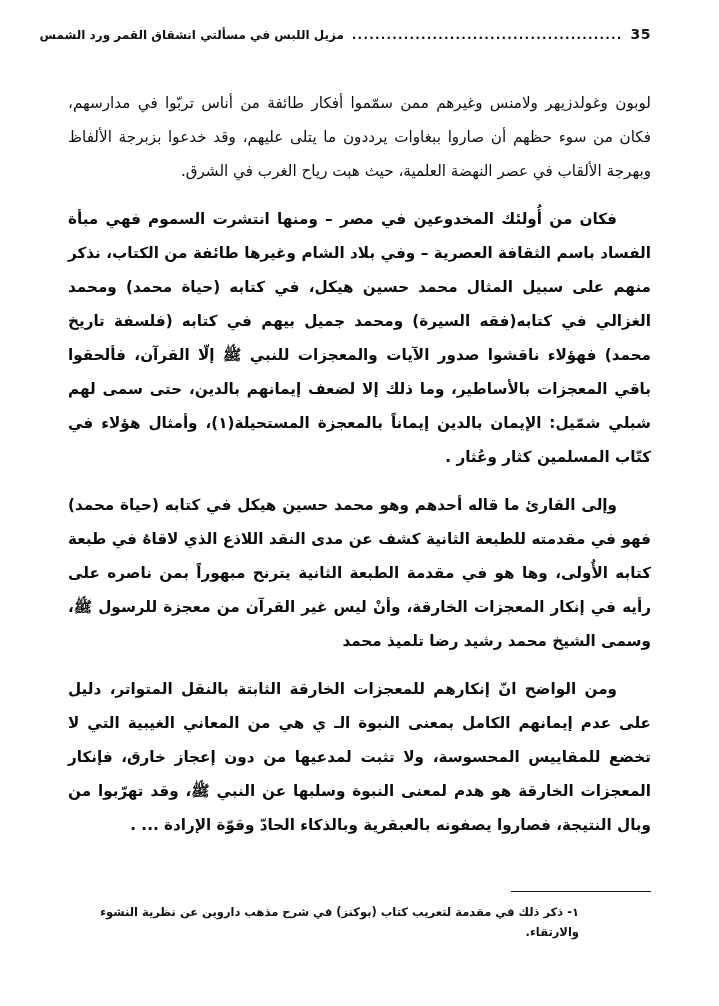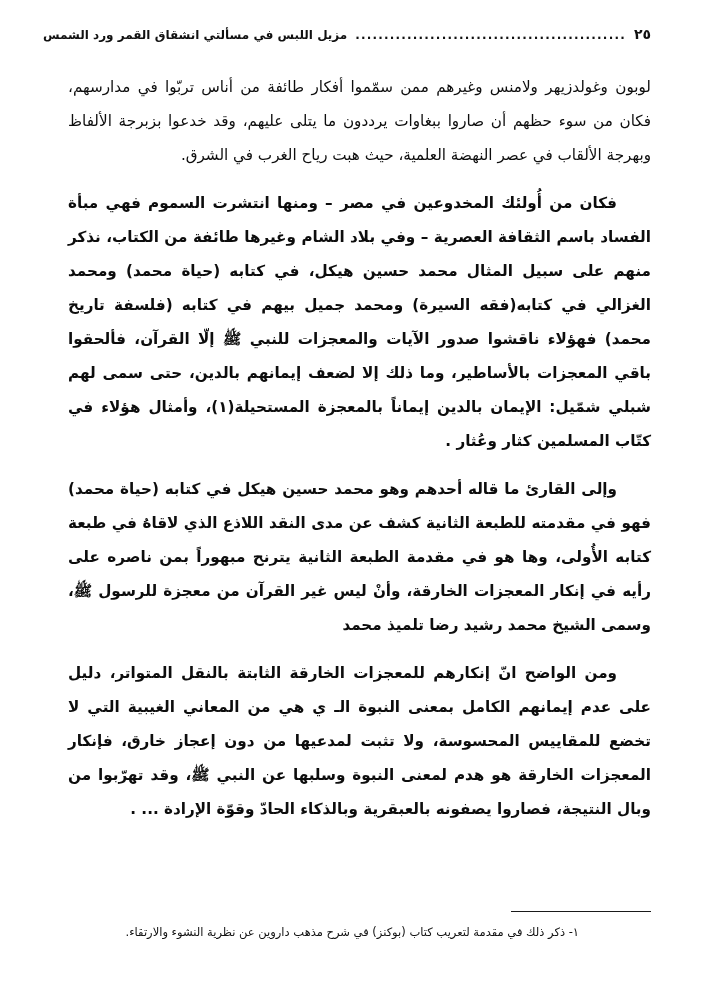--- a/index.html
+++ b/index.html
@@ -58,21 +58,21 @@
   }
   .header-title {
     flex: 0 0 auto;
     font-size: 12px;
     font-weight: bold;
   }
   .header-spacer { flex: 1 1 auto; }
 
   
   .body {
-    margin-top: 26px;
+    margin-top: 42px;
     flex: 1 1 auto;
   }
   p.para {
     margin: 0 0 0 0;
     text-align: justify;
     text-justify: inter-word;
     font-size: 15.2px;
     line-height: 34px;
     color: #0d0d0d;
     letter-spacing: 0;
@@ -82,20 +82,21 @@
     font-weight: bold;
   }
   p.para.indent {
     text-indent: 34px;
   }
 
   
   .footnote-wrap {
     margin-top: auto;
     padding-bottom: 44px;
+    font-weight: bold;
   }
   .footnote-rule {
     width: 140px;
     height: 1.5px;
     background: #1a1a1a;
     margin: 0 0 10px 0;
     margin-right: 0;
   }
   .footnote {
     font-size: 11.5px;
@@ -105,21 +106,21 @@
     padding-right: 72px;
   }
 </style>
 </head>
 <body>
 
 <div class="page">
   <div class="page-inner">
 
     <div class="header">
-      <span class="header-page-number">٢٥</span>
+      <span class="header-page-number">35</span>
       <span class="header-dots">...............................................</span>
       <span class="header-title">مزيل اللبس في مسألتي انشقاق القمر ورد الشمس</span>
       <span class="header-spacer"></span>
     </div>
 
     <div class="body">
       <p class="para">لوبون وغولدزيهر ولامنس وغيرهم ممن سمّموا أفكار طائفة من أناس تربّوا في مدارسهم، فكان من سوء حظهم أن صاروا ببغاوات يرددون ما يتلى عليهم، وقد خدعوا بزبرجة الألفاظ وبهرجة الألقاب في عصر النهضة العلمية، حيث هبت رياح الغرب في الشرق.</p>
       <p class="para indent">فكان من أُولئك المخدوعين في مصر – ومنها انتشرت السموم فهي مبأة الفساد باسم الثقافة العصرية – وفي بلاد الشام وغيرها طائفة من الكتاب، نذكر منهم على سبيل المثال محمد حسين هيكل، في كتابه (حياة محمد) ومحمد الغزالي في كتابه(فقه السيرة) ومحمد جميل بيهم في كتابه (فلسفة تاريخ محمد) فهؤلاء ناقشوا صدور الآيات والمعجزات للنبي ﷺ إلّا القرآن، فألحقوا باقي المعجزات بالأساطير، وما ذلك إلا لضعف إيمانهم بالدين، حتى سمى لهم شبلي شمّيل: الإيمان بالدين إيماناً بالمعجزة المستحيلة(١)، وأمثال هؤلاء في كتّاب المسلمين كثار وعُثار .</p>
       <p class="para indent">وإلى القارئ ما قاله أحدهم وهو محمد حسين هيكل في كتابه (حياة محمد) فهو في مقدمته للطبعة الثانية كشف عن مدى النقد اللاذع الذي لاقاهُ في طبعة كتابه الأُولى، وها هو في مقدمة الطبعة الثانية يترنح مبهوراً بمن ناصره على رأيه في إنكار المعجزات الخارقة، وأنْ ليس غير القرآن من معجزة للرسول ﷺ، وسمى الشيخ محمد رشيد رضا تلميذ محمد</p>
       <p class="para indent">ومن الواضح انّ إنكارهم للمعجزات الخارقة الثابتة بالنقل المتواتر، دليل على عدم إيمانهم الكامل بمعنى النبوة الـ ي هي من المعاني الغيبية التي لا تخضع للمقاييس المحسوسة، ولا تثبت لمدعيها من دون إعجاز خارق، فإنكار المعجزات الخارقة هو هدم لمعنى النبوة وسلبها عن النبي ﷺ، وقد تهرّبوا من وبال النتيجة، فصاروا يصفونه بالعبقرية وبالذكاء الحادّ وقوّة الإرادة ... .</p>

